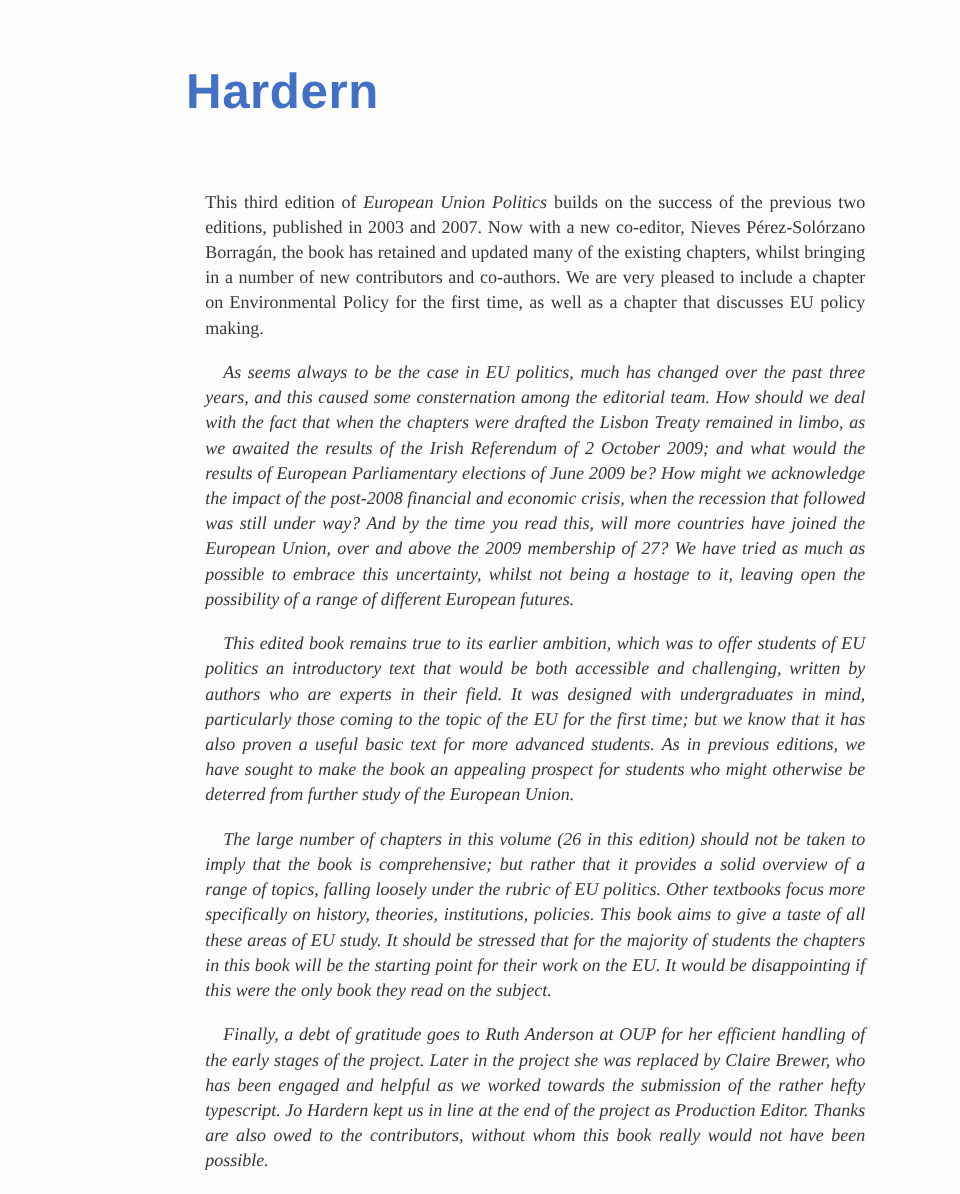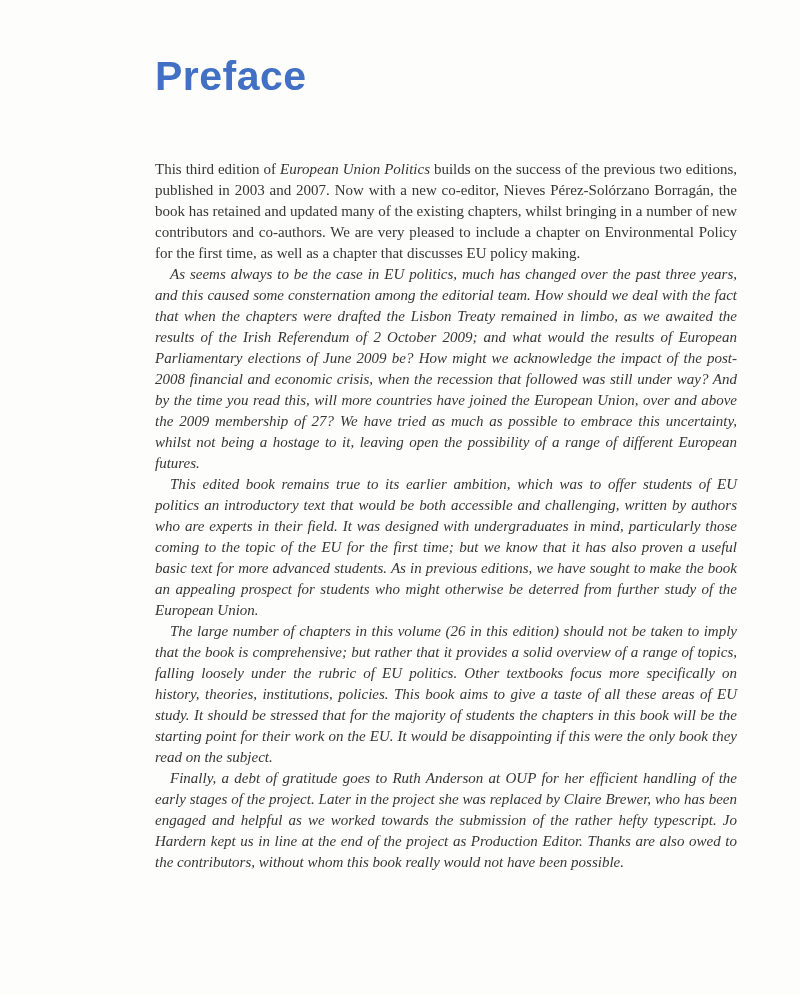--- a/index.html
+++ b/index.html
@@ -31,38 +31,38 @@
     line-height: 1.2;
   }
   .body-text {
     margin-top: 58px;
     font-size: 15px;
     line-height: 21px;
     color: #363636;
     text-align: justify;
   }
   .body-text p {
-    margin: 0;
+    margin: 16px;
     padding: 0;
   }
   .body-text p.indent {
     text-indent: 15px;
     font-style: italic;
   }
   .body-text em {
     font-style: italic;
   }
 </style>
 </head>
 <body>
 
 <div class="page">
   <div class="content">
 
-    <h1 class="title" style="color: rgb(65, 112, 196);">Preface</h1>
+    <h1 class="title" style="color: rgb(65, 112, 196);">Hardern</h1>
 
     <div class="body-text">
 
       <p><span>This third edition of </span><em>European Union Politics</em><span> builds on the success of the previous two editions, published in 2003 and 2007. Now with a new co-editor, Nieves Pérez-Solórzano Borragán, the book has retained and updated many of the existing chapters, whilst bringing in a number of new contributors and co-authors. We are very pleased to include a chapter on Environmental Policy for the first time, as well as a chapter that discusses EU policy making.</span></p>
 
       <p class="indent">As seems always to be the case in EU politics, much has changed over the past three years, and this caused some consternation among the editorial team. How should we deal with the fact that when the chapters were drafted the Lisbon Treaty remained in limbo, as we awaited the results of the Irish Referendum of 2 October 2009; and what would the results of European Parliamentary elections of June 2009 be? How might we acknowledge the impact of the post-2008 financial and economic crisis, when the recession that followed was still under way? And by the time you read this, will more countries have joined the European Union, over and above the 2009 membership of 27? We have tried as much as possible to embrace this uncertainty, whilst not being a hostage to it, leaving open the possibility of a range of different European futures.</p>
 
       <p class="indent">This edited book remains true to its earlier ambition, which was to offer students of EU politics an introductory text that would be both accessible and challenging, written by authors who are experts in their field. It was designed with undergraduates in mind, particularly those coming to the topic of the EU for the first time; but we know that it has also proven a useful basic text for more advanced students. As in previous editions, we have sought to make the book an appealing prospect for students who might otherwise be deterred from further study of the European Union.</p>
 
       <p class="indent">The large number of chapters in this volume (26 in this edition) should not be taken to imply that the book is comprehensive; but rather that it provides a solid overview of a range of topics, falling loosely under the rubric of EU politics. Other textbooks focus more specifically on history, theories, institutions, policies. This book aims to give a taste of all these areas of EU study. It should be stressed that for the majority of students the chapters in this book will be the starting point for their work on the EU. It would be disappointing if this were the only book they read on the subject.</p>

